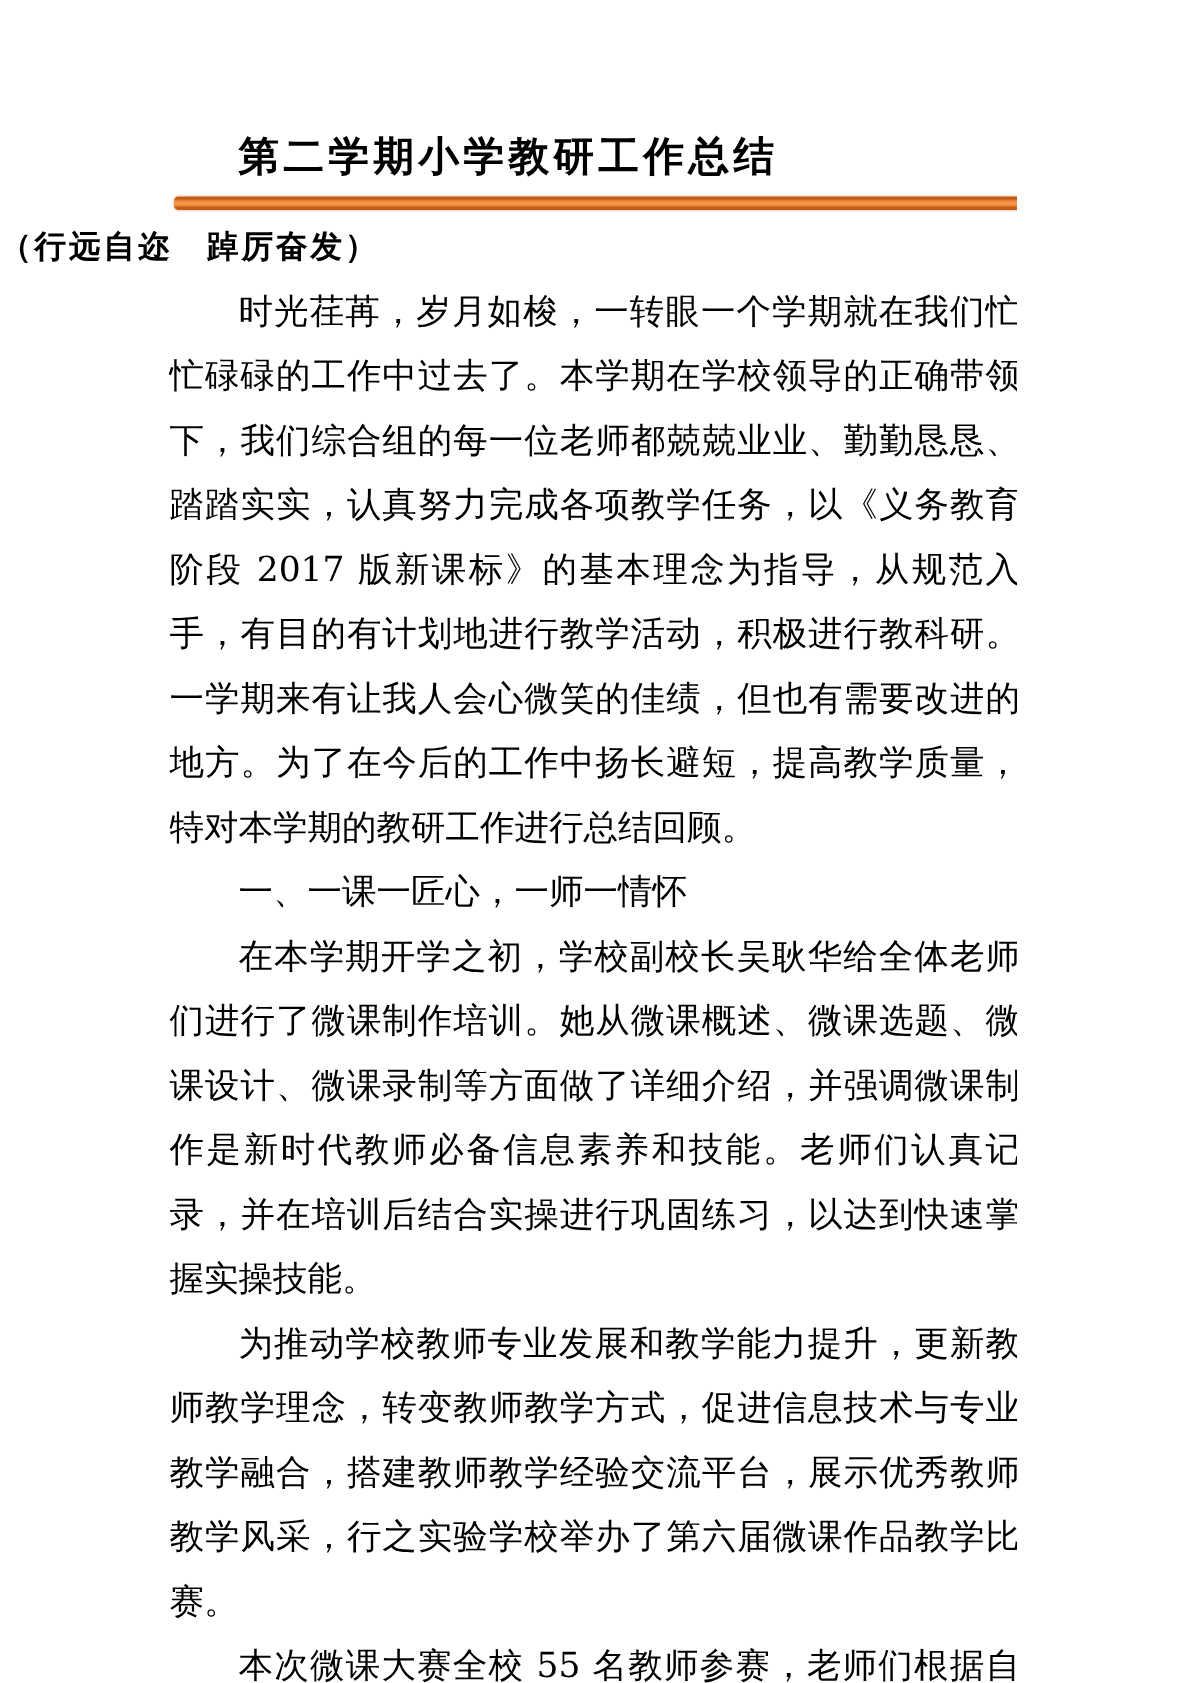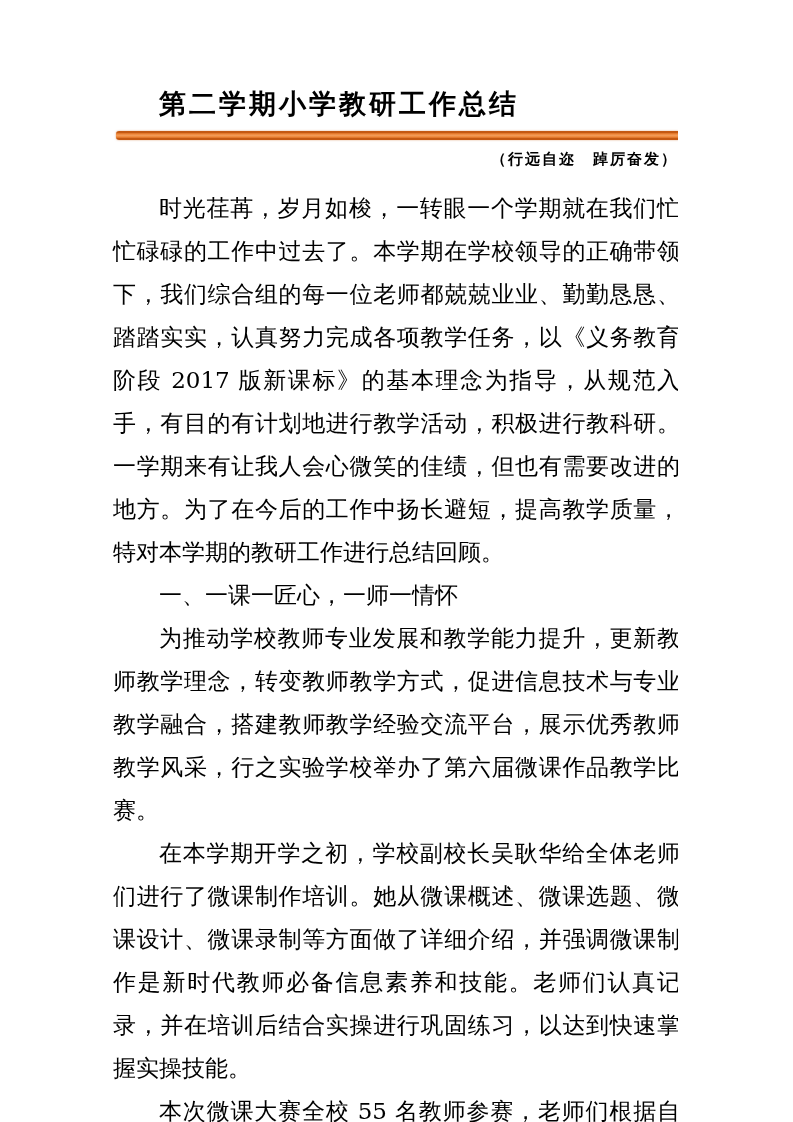--- a/index.html
+++ b/index.html
@@ -38,22 +38,22 @@
       #c45911 0%, #c45911 18%,
       #ef8636 32%, #f29a55 50%, #ef8636 68%,
       #c45911 82%, #c45911 100%);
     box-shadow: 0 0 2px rgba(196, 89, 17, 0.55);
   }
   .doc-subtitle {
     position: absolute;
     top: 150px;
     left: 0;
     width: 100%;
-    text-align: right;
-    font-size: 15px;
+    text-align: left;
+    font-size: 21px;
     font-weight: bold;
     letter-spacing: 2px;
     color: #000000;
   }
   .doc-body {
     position: absolute;
     top: 187px;
     left: 113px;
     width: 567px;
     font-size: 23px;
@@ -78,18 +78,18 @@
 
   <div class="doc-title">第二学期小学教研工作总结</div>
 
   <div class="title-rule"></div>
 
   <div class="doc-subtitle">（行远自迩　踔厉奋发）</div>
 
   <div class="doc-body">
     <p class="body-para">时光荏苒，岁月如梭，一转眼一个学期就在我们忙忙碌碌的工作中过去了。本学期在学校领导的正确带领下，我们综合组的每一位老师都兢兢业业、勤勤恳恳、踏踏实实，认真努力完成各项教学任务，以《义务教育阶段 2017 版新课标》的基本理念为指导，从规范入手，有目的有计划地进行教学活动，积极进行教科研。一学期来有让我人会心微笑的佳绩，但也有需要改进的地方。为了在今后的工作中扬长避短，提高教学质量，特对本学期的教研工作进行总结回顾。</p>
     <p class="heading">一、一课一匠心，一师一情怀</p>
+    <p class="body-para">在本学期开学之初，学校副校长吴耿华给全体老师们进行了微课制作培训。她从微课概述、微课选题、微课设计、微课录制等方面做了详细介绍，并强调微课制作是新时代教师必备信息素养和技能。老师们认真记录，并在培训后结合实操进行巩固练习，以达到快速掌握实操技能。</p>
     <p class="body-para">为推动学校教师专业发展和教学能力提升，更新教师教学理念，转变教师教学方式，促进信息技术与专业教学融合，搭建教师教学经验交流平台，展示优秀教师教学风采，行之实验学校举办了第六届微课作品教学比赛。</p>
-    <p class="body-para">在本学期开学之初，学校副校长吴耿华给全体老师们进行了微课制作培训。她从微课概述、微课选题、微课设计、微课录制等方面做了详细介绍，并强调微课制作是新时代教师必备信息素养和技能。老师们认真记录，并在培训后结合实操进行巩固练习，以达到快速掌握实操技能。</p>
     <p class="body-para">本次微课大赛全校 55 名教师参赛，老师们根据自己的</p>
   </div>
 
 </div>
 
 </body></html>

